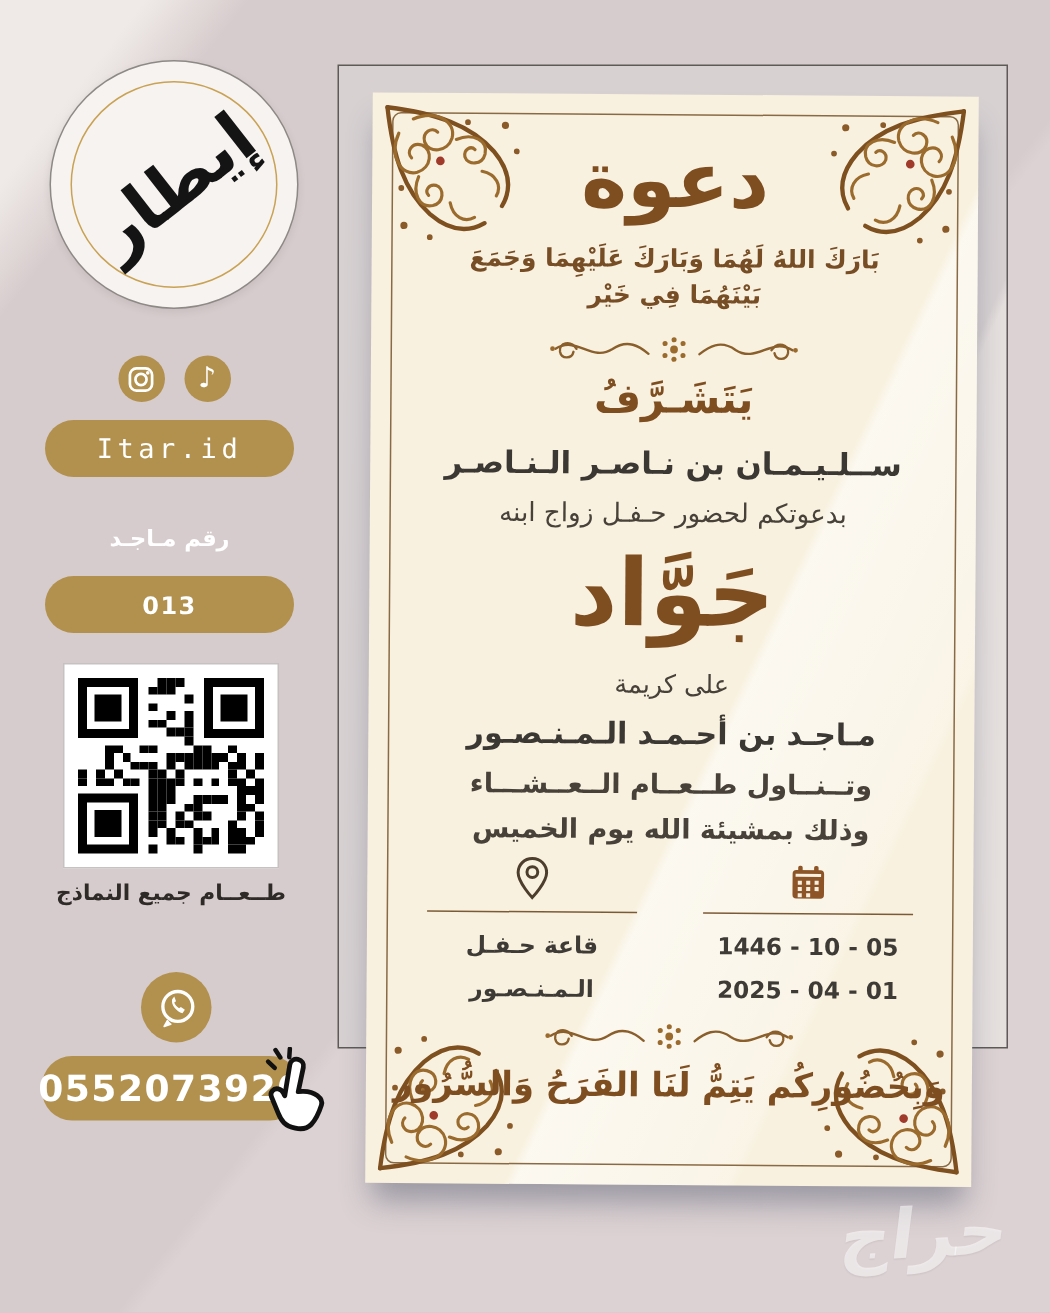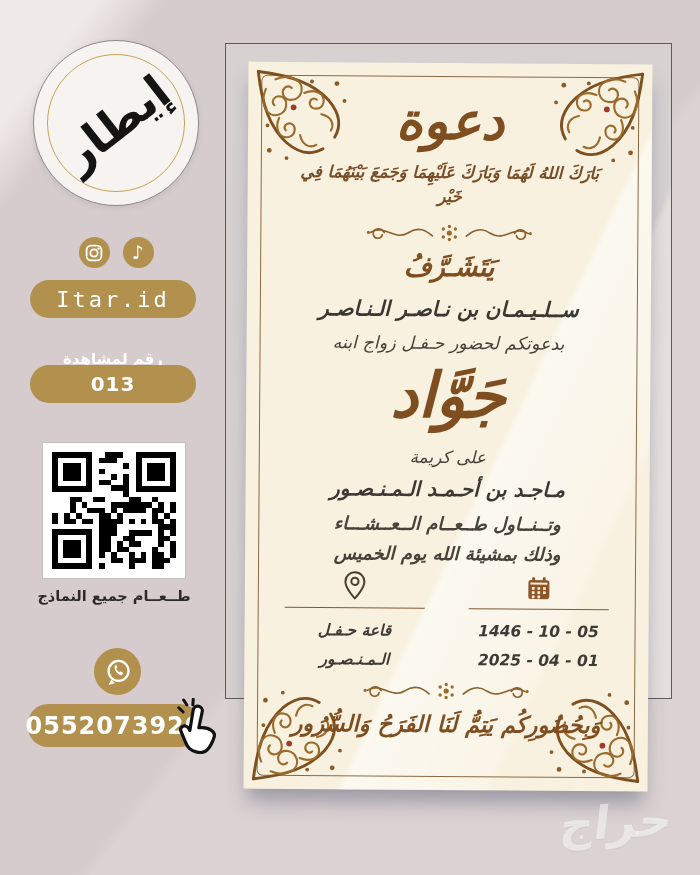--- a/index.html
+++ b/index.html
@@ -39,25 +39,25 @@
   .social-circle {
     width:31px; height:31px; border-radius:50%; background:#b2914e;
     display:flex; align-items:center; justify-content:center; color:#fff;
   }
   .tiktok-glyph { font-size:19px; font-weight:bold; line-height:1; color:#fff; }
   .gold-pill {
     background:#b2914e; border-radius:20px; color:#fff;
     display:flex; align-items:center; justify-content:center;
   }
   .handle-pill { left:30px; top:280px; width:166px; height:38px;
-    font-family:"DejaVu Sans Mono", monospace; font-size:22px; letter-spacing:3px; }
+    font-family:"DejaVu Sans Mono", monospace; font-size:18px; letter-spacing:3px; }
   .card-number-label { left:30px; top:350px; width:166px; color:#fff;
     font-size:15px; font-weight:bold; direction:rtl; }
-  .number-pill { left:30px; top:365px; width:166px; height:38px;
-    font-size:20px; font-weight:bold; letter-spacing:1px; }
+  .number-pill { left:30px; top:384px; width:166px; height:38px;
+    font-size:16px; font-weight:bold; letter-spacing:1px; }
   .qr-box { left:42px; top:442px; width:144px; height:137px; background:#fff;
     border:1px solid #c6c2c1; }
   .qr-grid { position:absolute; inset:9px; display:grid;
     grid-template-columns:repeat(21,1fr); grid-template-rows:repeat(21,1fr); }
   .qm { background:#000; }
   .finder { position:absolute; width:40px; height:40px; border:6px solid #000; background:#fff; }
   .finder::after { content:""; position:absolute; inset:5px; background:#000; }
   .f-tl { left:9px; top:9px; } .f-tr { right:9px; top:9px; } .f-bl { left:9px; bottom:9px; }
   .qr-caption { left:20px; top:588px; width:188px; color:#2e2a27;
     font-size:14.5px; font-weight:bold; direction:rtl; }
@@ -65,21 +65,20 @@
     background:#b2914e; display:flex; align-items:center; justify-content:center; }
   .phone-pill { left:28px; top:704px; width:172px; height:43px;
     font-size:24px; font-weight:bold; letter-spacing:1px; }
   .cursor-wrap { left:164px; top:698px; width:56px; height:66px; }
 
   
   .frame {
     left:225px; top:43px; width:447px; height:656px;
     border:1.2px solid #5d5a58;
     background:linear-gradient(115deg, #d7d1d2 68%, #e5dfde 69%);
-    font-style:italic;
   }
   .card {
     position:absolute; left:20px; top:19px; width:404px; height:727px;
     background:
       linear-gradient(115deg, rgba(255,255,255,0) 58%, rgba(255,255,255,.55) 59%, rgba(255,255,255,.25) 78%, rgba(255,255,255,0) 79%),
       #f8f1df;
     transform:rotate(.4deg);
     box-shadow:0 16px 20px -4px rgba(75,82,105,.45);
   }
   .inner-border {
@@ -139,21 +138,21 @@
       <circle cx="13.5" cy="4.6" r="1.2" fill="#fff"></circle>
     </svg>
   </div>
   <div class="social-circle">
     <span class="tiktok-glyph">♪</span>
   </div>
 </div>
 
 <div class="abs gold-pill handle-pill">Itar.id</div>
 
-<div class="abs card-number-label center-text">رقم لمشاهدة</div>
+<div class="abs card-number-label center-text">رقم مـاجـد</div>
 
 <div class="abs gold-pill number-pill">013</div>
 
 <div class="abs qr-box">
   <div class="qr-grid">
       <div></div>
       <div></div>
       <div></div>
       <div></div>
       <div></div>

